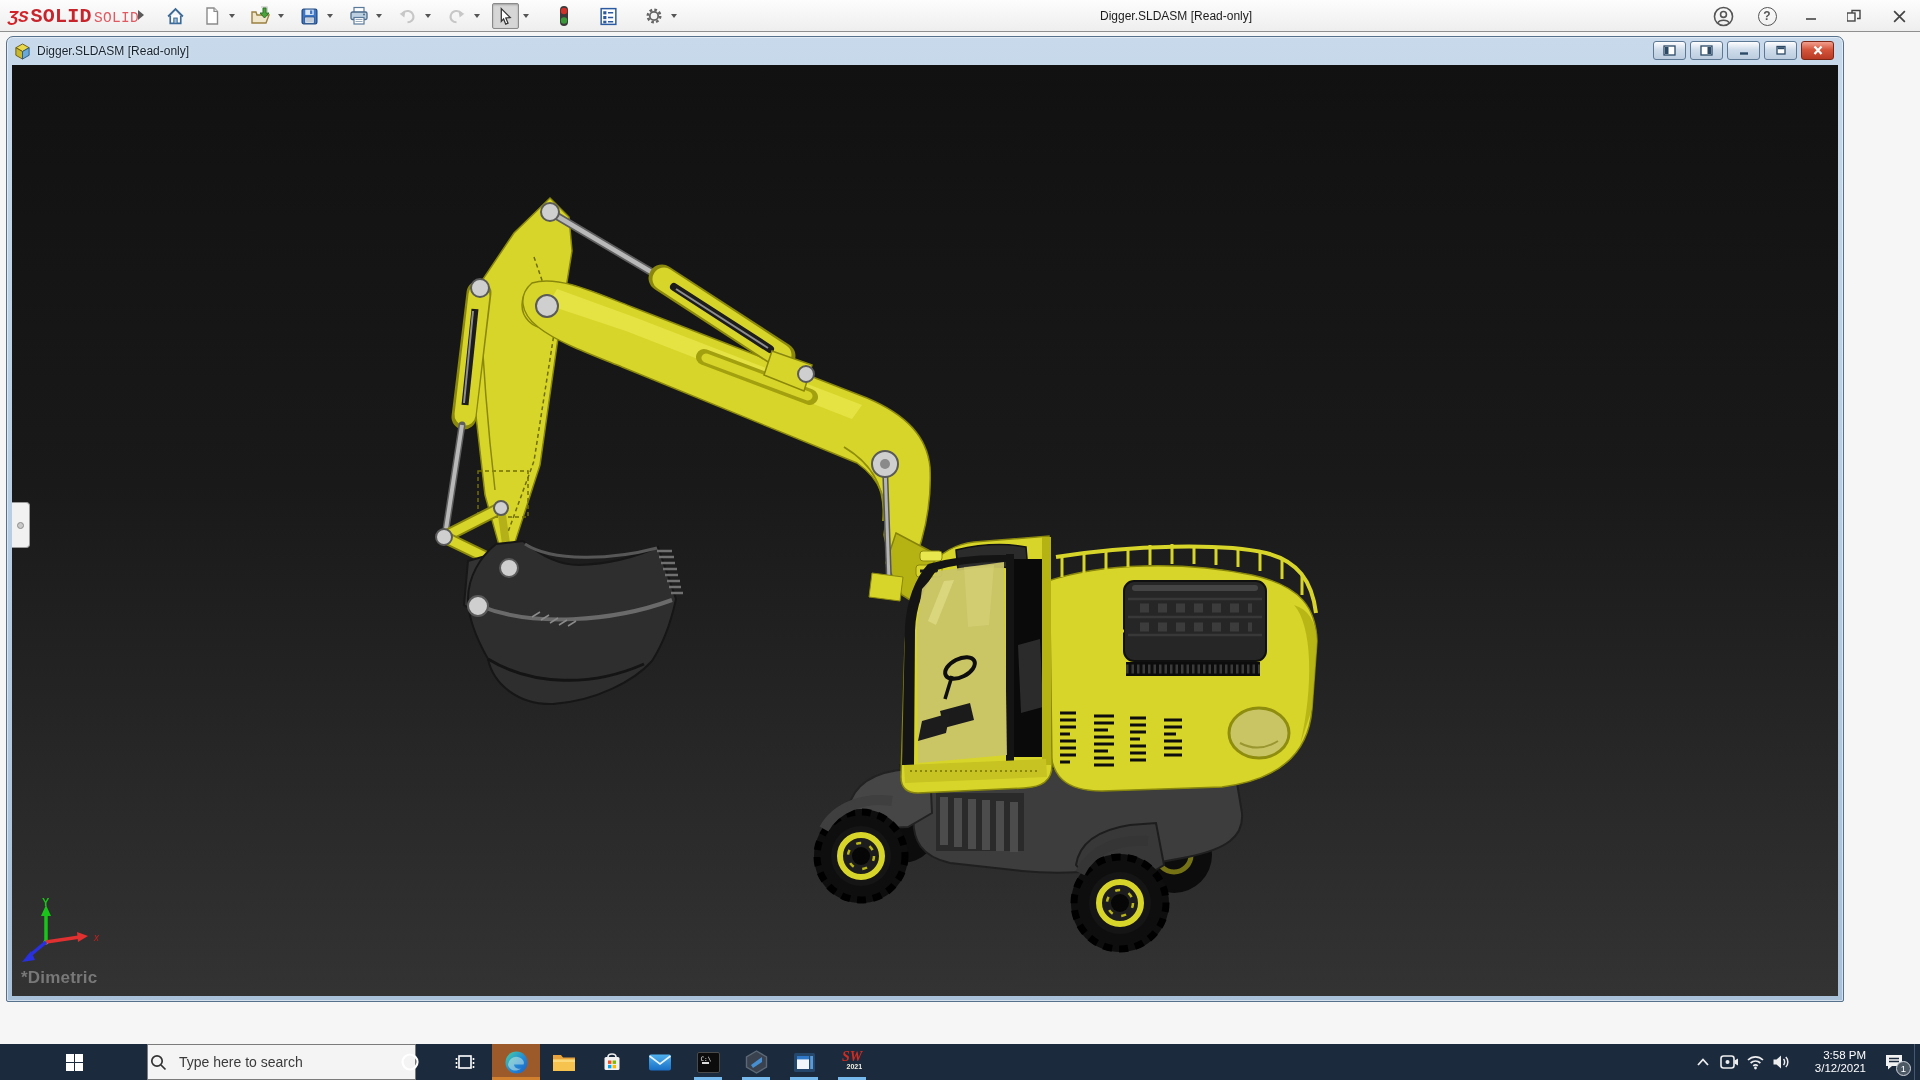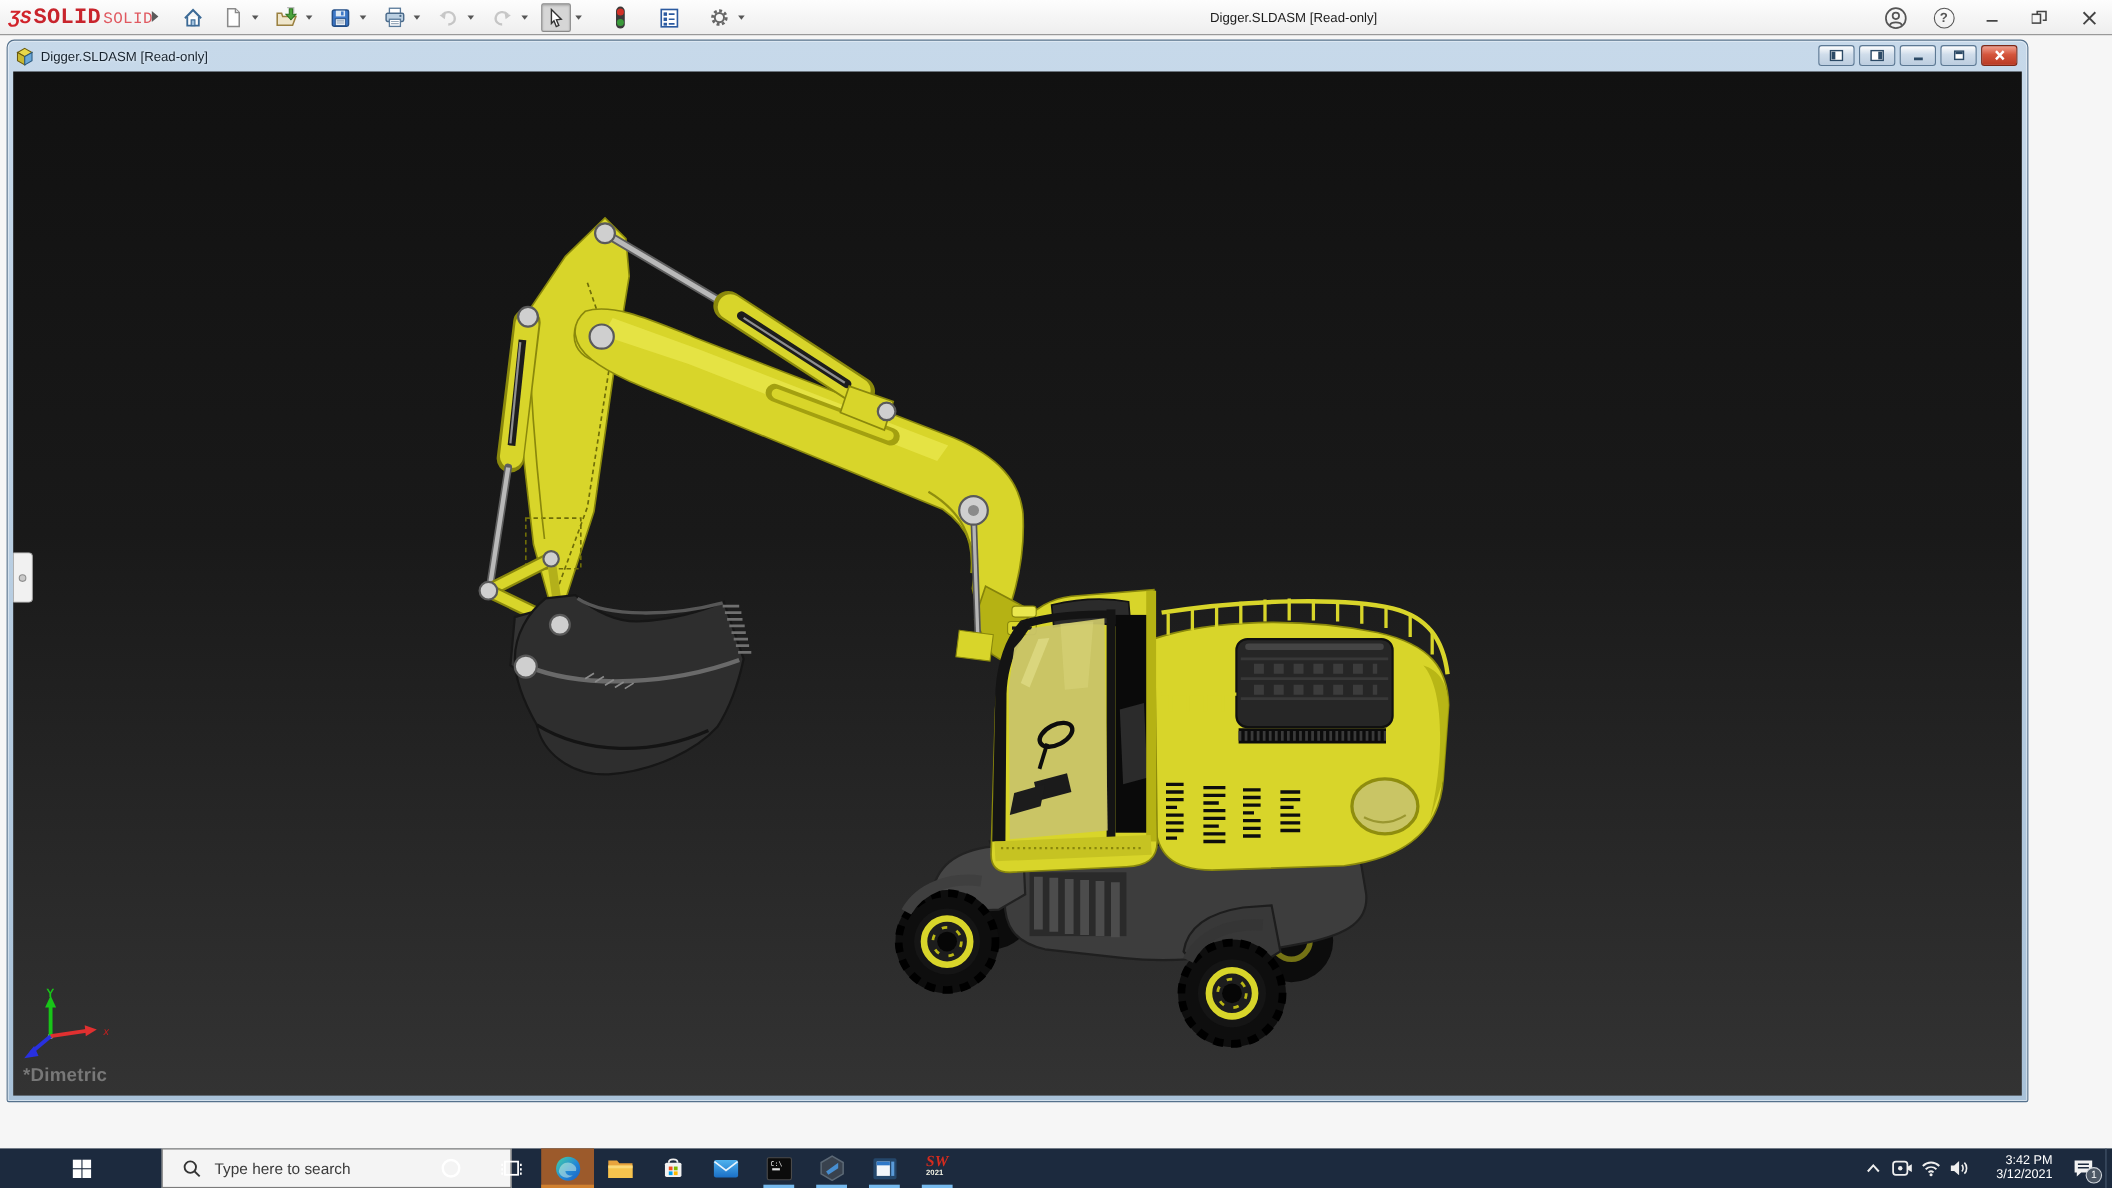--- a/index.html
+++ b/index.html
@@ -45,37 +45,37 @@
   #collapsed-panel-tab { position:absolute; left:0; top:437px; width:18px; height:46px;
     background:#f1f1f1; border:1px solid #9a9a9a; border-left:none; border-radius:0 4px 4px 0;
     display:flex; align-items:center; justify-content:center; }
   #collapsed-panel-tab .dot { width:7px; height:7px; border-radius:50%; background:#c9c9c9; border:1px solid #8e8e8e; }
   #orientation-label { position:absolute; left:9px; bottom:8px; color:#787878; font-size:17px; font-weight:bold; letter-spacing:.2px; }
   #triad-svg { position:absolute; left:6px; top:832px; }
 
   
   #taskbar { position:absolute; left:0; top:1044px; width:1920px; height:36px; background:#1c2a3e; display:flex; }
   #start-button { position:absolute; left:48px; top:0; width:52px; height:36px; display:flex; align-items:center; justify-content:center; }
-  #taskbar-search { position:absolute; left:147px; top:0; width:318px; height:36px; background:#f4f4f4;
-    border:1px solid #7b7b7b; display:flex; align-items:center; padding-left:18px; gap:12px; }
+  #taskbar-search { position:absolute; left:147px; top:0; width:269px; height:36px; background:#f4f4f4;
+    border:1px solid #7b7b7b; display:flex; align-items:center; padding-left:2px; gap:12px; }
   #taskbar-search .ph { font-size:14px; color:#3a3a3a; }
   .tb-item { position:absolute; top:0; width:48px; height:36px; display:flex; align-items:center; justify-content:center; }
   .tb-item .underline { position:absolute; bottom:0; left:10px; width:28px; height:3px; background:#76b9ed; }
   #tb-edge { background:#9c5a2b; }
   #tb-edge .underline { left:0; width:48px; background:#d0802f; }
   #tray { position:absolute; right:0; top:0; height:36px; display:flex; align-items:center; }
   .tray-icon { width:26px; height:36px; display:flex; align-items:center; justify-content:center; }
   #tray-clock { width:66px; text-align:right; color:#fff; font-size:11.5px; line-height:13px; margin:0 8px 0 6px; }
   #action-center { position:relative; width:40px; height:36px; display:flex; align-items:center; justify-content:center; }
   #action-badge { position:absolute; right:3px; bottom:4px; width:15px; height:15px; border-radius:50%;
     background:#4d5865; border:1.5px solid #cfd4da; color:#fff; font-size:9.5px; display:flex; align-items:center; justify-content:center; }
   #show-desktop { width:6px; height:36px; border-left:1px solid #46586e; }
 
   .cmd-glyph { position:absolute; left:3px; top:2px; color:#eee; font-family:"DejaVu Sans Mono", monospace; font-size:6px; }
-  .sw-ico { display:flex; flex-direction:column; align-items:flex-start; line-height:10px; }
+  .sw-ico { display:flex; flex-direction:column; align-items:flex-end; line-height:10px; }
   .sw-ico .letters { color:#d42b1e; font-weight:bold; font-style:italic; font-size:14px; font-family:"Liberation Serif", serif; }
   .sw-ico .year { color:#f2f2e4; font-size:7px; font-weight:bold; }
 </style>
 </head>
 <body>
 
 <div id="app-titlebar">
   <div id="logo">
     <span class="mark">ƷS</span>
     <span class="solid">SOLID</span>
@@ -541,21 +541,21 @@
       </svg>
     </div>
     <div class="tray-icon">
       <svg width="19" height="16" viewBox="0 0 19 16">
         <polygon points="1.5,5.5 4.5,5.5 9,1.5 9,14.5 4.5,10.5 1.5,10.5" fill="#eee"></polygon>
         <path d="M11.5,5 C13,6.5 13,9.5 11.5,11" fill="none" stroke="#eee" stroke-width="1.5"></path>
         <path d="M13.8,3 C16.5,5.5 16.5,10.5 13.8,13" fill="none" stroke="#eee" stroke-width="1.5"></path>
       </svg>
     </div>
     <div id="tray-clock">
-      <div>3:42 PM</div>
+      <div>3:58 PM</div>
       <div>3/12/2021</div>
     </div>
     <div id="action-center">
       <svg width="20" height="19" viewBox="0 0 20 19">
         <path d="M2,2 L18,2 L18,13 L8,13 L4,16.5 L4,13 L2,13 Z" fill="#f2f2f2"></path>
         <path d="M5,5.5 h10 M5,8.5 h10" stroke="#1c2a3e" stroke-width="1.4"></path>
       </svg>
       <div id="action-badge">1</div>
     </div>
     <div id="show-desktop"></div>

